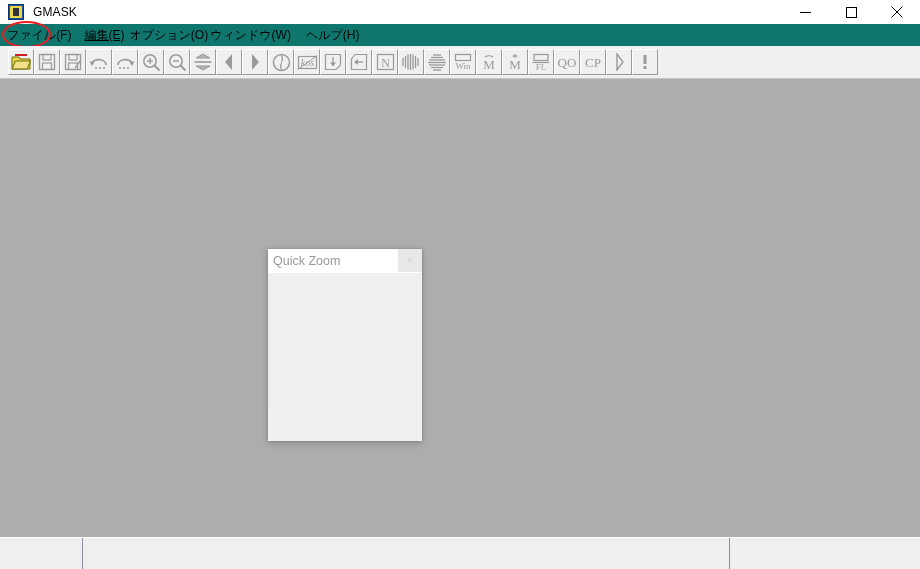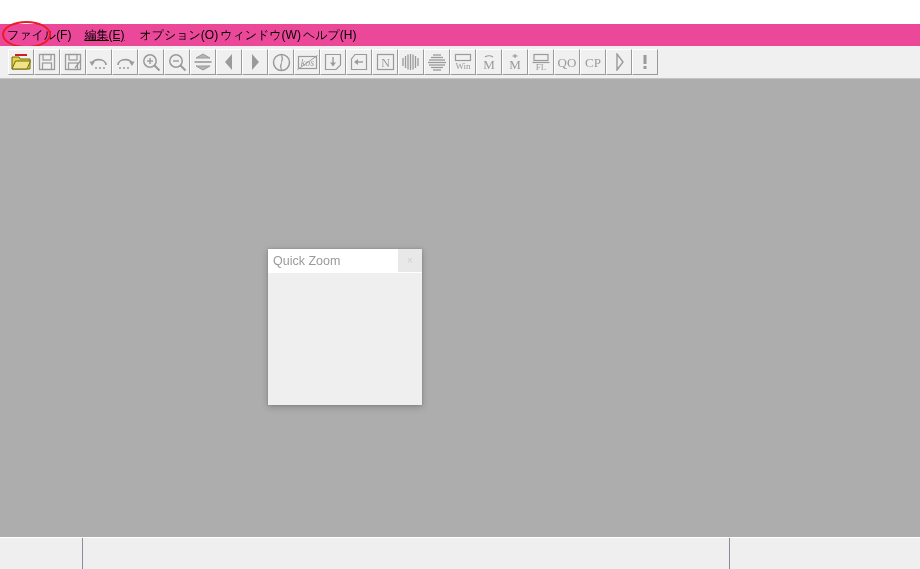--- a/index.html
+++ b/index.html
@@ -71,37 +71,37 @@
     justify-content: center;
     color: #000;
   }
   .winbtn svg { display: block; }
 
   
   .menubar {
     position: absolute;
     left: 0; top: 24px;
     width: 920px; height: 22px;
-    background: #ec4899;
+    background: #0f766e;
     display: flex;
     align-items: center;
     text-align: center;
   }
   .menu-item {
     font-size: 12px;
     color: #000000;
     padding: 0 1px;
     line-height: 22px;
     white-space: nowrap;
   }
   .menu-item.m0 { margin-left: 6px; }
   .menu-item.m1 { margin-left: 11px; text-decoration: underline; }
-  .menu-item.m2 { margin-left: 13px; }
+  .menu-item.m2 { margin-left: 3px; }
   .menu-item.m3 { }
-  .menu-item.m4 { }
+  .menu-item.m4 { margin-left: 13px; }
 
   
   .annot-ellipse {
     position: absolute;
     left: 2px; top: 21px;
     width: 49px; height: 27px;
     border: 2.5px solid #ee1b24;
     border-radius: 50%;
     box-sizing: border-box;
     pointer-events: none;
@@ -143,21 +143,21 @@
     position: absolute;
     left: 0; top: 79px;
     width: 920px; height: 458px;
     background: #adadad;
   }
 
   
   .qz-window {
     position: absolute;
     left: 268px; top: 170px;
-    width: 154px; height: 156px;
+    width: 154px; height: 192px;
     background: #f0f0f0;
     box-shadow: 0 2px 7px rgba(0,0,0,0.22), 0 0 2px rgba(0,0,0,0.18);
   }
   .qz-title {
     position: absolute;
     left: 0; top: 0;
     width: 154px; height: 24px;
     background: #ffffff;
     display: flex;
     align-items: center;
@@ -210,20 +210,46 @@
   }
   .sb-p0 { left: 0;    width: 81px; }
   .sb-p1 { left: 82px; width: 646px; border-left: 1px solid #8a8aa0; }
   .sb-p2 { left: 729px; width: 191px; border-left: 1px solid #8a8aa0; }
 </style>
 </head>
 <body>
 
 <div id="app">
 
+  <div class="titlebar">
+    <div class="app-icon">
+      <div class="glyph-y"></div>
+      <div class="glyph-d"></div>
+    </div>
+    <div class="app-title">GMASK</div>
+
+    <div class="winbtns">
+      <div class="winbtn">
+        <svg width="11" height="11" viewBox="0 0 11 11">
+            <line x1="0" y1="5.5" x2="11" y2="5.5" stroke="#000" stroke-width="1"></line>
+          </svg>
+      </div>
+      <div class="winbtn">
+        <svg width="11" height="11" viewBox="0 0 11 11">
+            <rect x="0.5" y="0.5" width="10" height="10" fill="none" stroke="#000" stroke-width="1"></rect>
+          </svg>
+      </div>
+      <div class="winbtn">
+        <svg width="12" height="12" viewBox="0 0 12 12">
+            <line x1="0.5" y1="0.5" x2="11.5" y2="11.5" stroke="#000" stroke-width="1"></line>
+            <line x1="11.5" y1="0.5" x2="0.5" y2="11.5" stroke="#000" stroke-width="1"></line>
+          </svg>
+      </div>
+    </div>
+  </div>
 
   <div class="menubar">
     <div class="menu-item m0">ファイル(F)</div>
     <div class="menu-item m1">編集(E)</div>
     <div class="menu-item m2">オプション(O)</div>
     <div class="menu-item m3">ウィンドウ(W)</div>
     <div class="menu-item m4">ヘルプ(H)</div>
   </div>
 
   <div class="annot-ellipse"></div>

